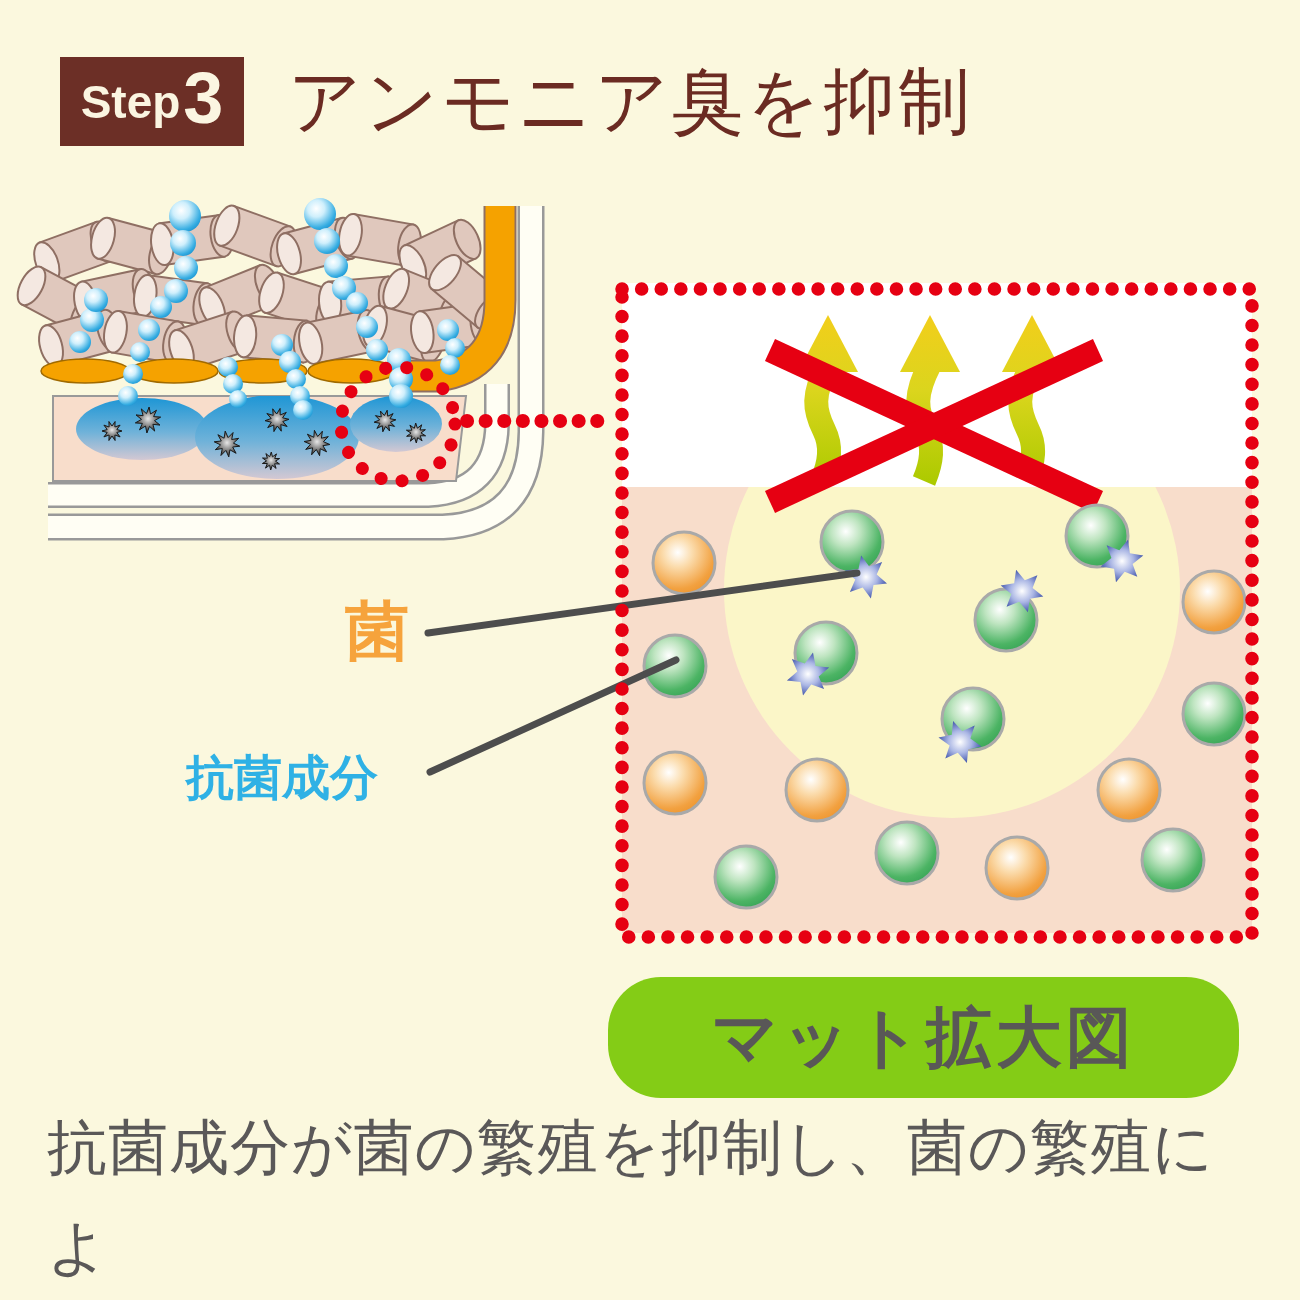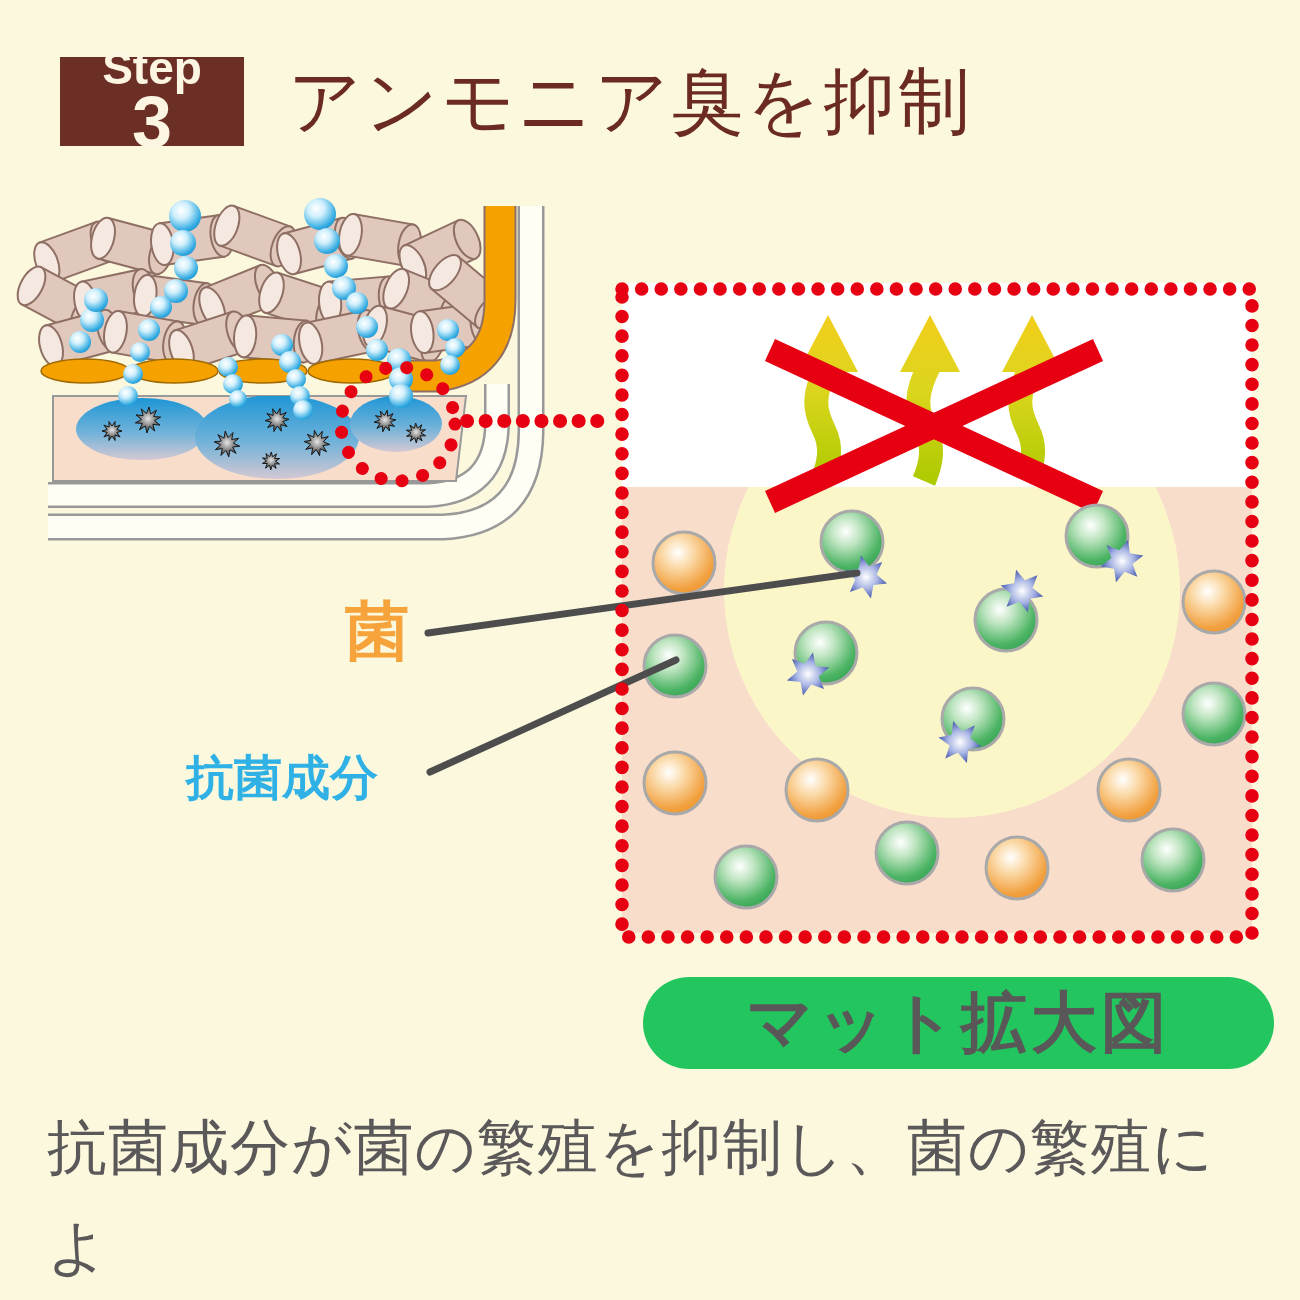--- a/index.html
+++ b/index.html
@@ -5,36 +5,36 @@
   html,body{margin:0;padding:0;}
   body{
     width:1300px;height:1300px;position:relative;overflow:hidden;
     background:#FBF8DE;
     font-family:"Liberation Sans","DejaVu Sans",sans-serif;
   }
   #diagram-svg{position:absolute;left:0;top:0;z-index:1;}
   .abs{position:absolute;z-index:2;}
   .step-badge{
     left:60px;top:57px;width:184px;height:89px;background:#6C2F26;
-    display:flex;align-items:center;justify-content:center;gap:3px;flex-direction:column;
+    display:flex;align-items:center;justify-content:center;gap:3px;
   }
   .step-word{color:#FBF5E1;font-size:46px;font-weight:bold;line-height:1;}
   .step-num{color:#FBF5E1;font-size:72px;font-weight:bold;line-height:1;margin-top:-8px;}
   .main-title{
     left:288px;top:54px;font-size:72px;font-weight:normal;letter-spacing:3px;
     color:#6B2B22;white-space:nowrap;text-align:center;
   }
   .label-bacteria{
     left:345px;top:588px;font-size:64px;font-weight:bold;color:#F6A33C;white-space:nowrap;
   }
   .label-antibacterial{
     left:186px;top:746px;font-size:48px;font-weight:bold;color:#2FB1E5;white-space:nowrap;
   }
   .mat-banner{
-    left:643px;top:977px;width:631px;height:92px;background:#22c55e;border-radius:53px;
+    left:608px;top:977px;width:631px;height:121px;background:#84cc16;border-radius:53px;
     display:flex;align-items:center;justify-content:center;
   }
   .mat-banner span{font-size:66px;font-weight:bold;color:#595757;letter-spacing:4px;}
   .description{
     left:47px;top:1098px;width:1225px;font-size:60px;line-height:100px;letter-spacing:1px;
     color:#5A5858;white-space:pre-line;
   }
 </style>
 </head>
 <body>

